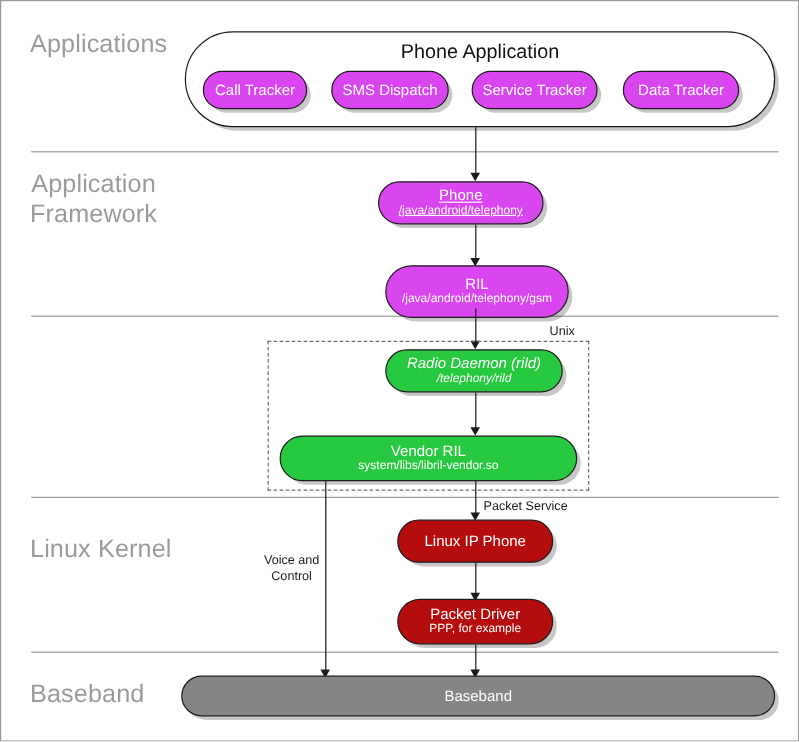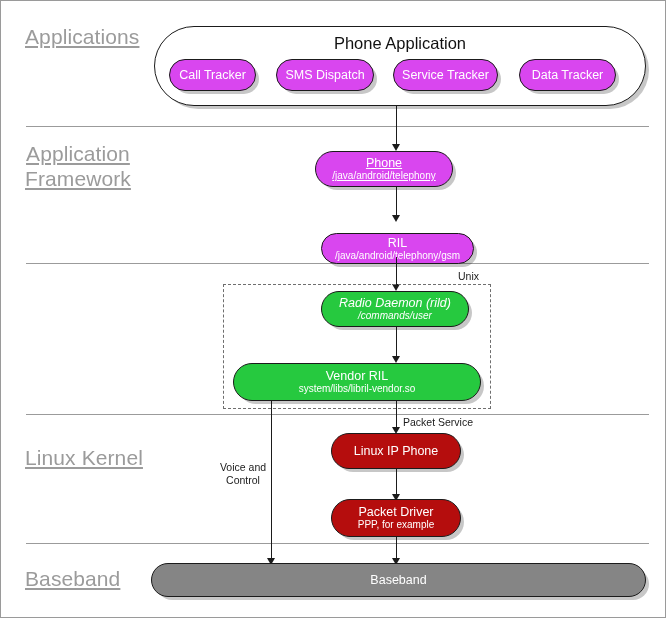--- a/index.html
+++ b/index.html
@@ -30,21 +30,20 @@
 
   
   .layer-label {
     position: absolute;
     left: 24px;
     color: #9b9b9b;
     font-size: 21px;
     line-height: 25px;
     letter-spacing: 0.1px;
     white-space: pre-line;
-    text-decoration: underline;
   }
 
   
   .node {
     position: absolute;
     box-sizing: border-box;
     border-radius: 999px;
     border: 1px solid #1b1b1b;
     display: flex;
     flex-direction: column;
@@ -157,34 +156,34 @@
   <div class="arrowhead" style="left:391px; top:143px;"></div>
 
   <div class="node blue" style="left:314px; top:150px; width:138px; height:36px;text-decoration:underline;">
     <span class="t1">Phone</span>
     <span class="t2">/java/android/telephony</span>
   </div>
 
   <div class="conn" style="left:395px; top:186px; height:32px;"></div>
   <div class="arrowhead" style="left:391px; top:214px;"></div>
 
-  <div class="node blue" style="left:320px; top:232px; width:153px; height:31px;">
+  <div class="node blue" style="left:320px; top:220px; width:153px; height:44px;">
     <span class="t1">RIL</span>
     <span class="t2">/java/android/telephony/gsm</span>
   </div>
 
   <div class="conn" style="left:395px; top:256px; height:31px;"></div>
   <div class="arrowhead" style="left:391px; top:283px;"></div>
 
   <div class="unix-box" style="left:222px; top:283px; width:268px; height:125px;"></div>
   <div class="unix-caption" style="left:457px; top:269px;">Unix</div>
 
   <div class="node green" style="left:320px; top:290px; width:148px; height:36px;font-style:italic;">
     <span class="t1">Radio Daemon (rild)</span>
-    <span class="t2">/commands/user</span>
+    <span class="t2">/telephony/rild</span>
   </div>
 
   <div class="conn" style="left:395px; top:326px; height:33px;"></div>
   <div class="arrowhead" style="left:391px; top:355px;"></div>
 
   <div class="node green" style="left:232px; top:362px; width:248px; height:38px;">
     <span class="t1">Vendor RIL</span>
     <span class="t2">system/libs/libril-vendor.so</span>
   </div>
 

